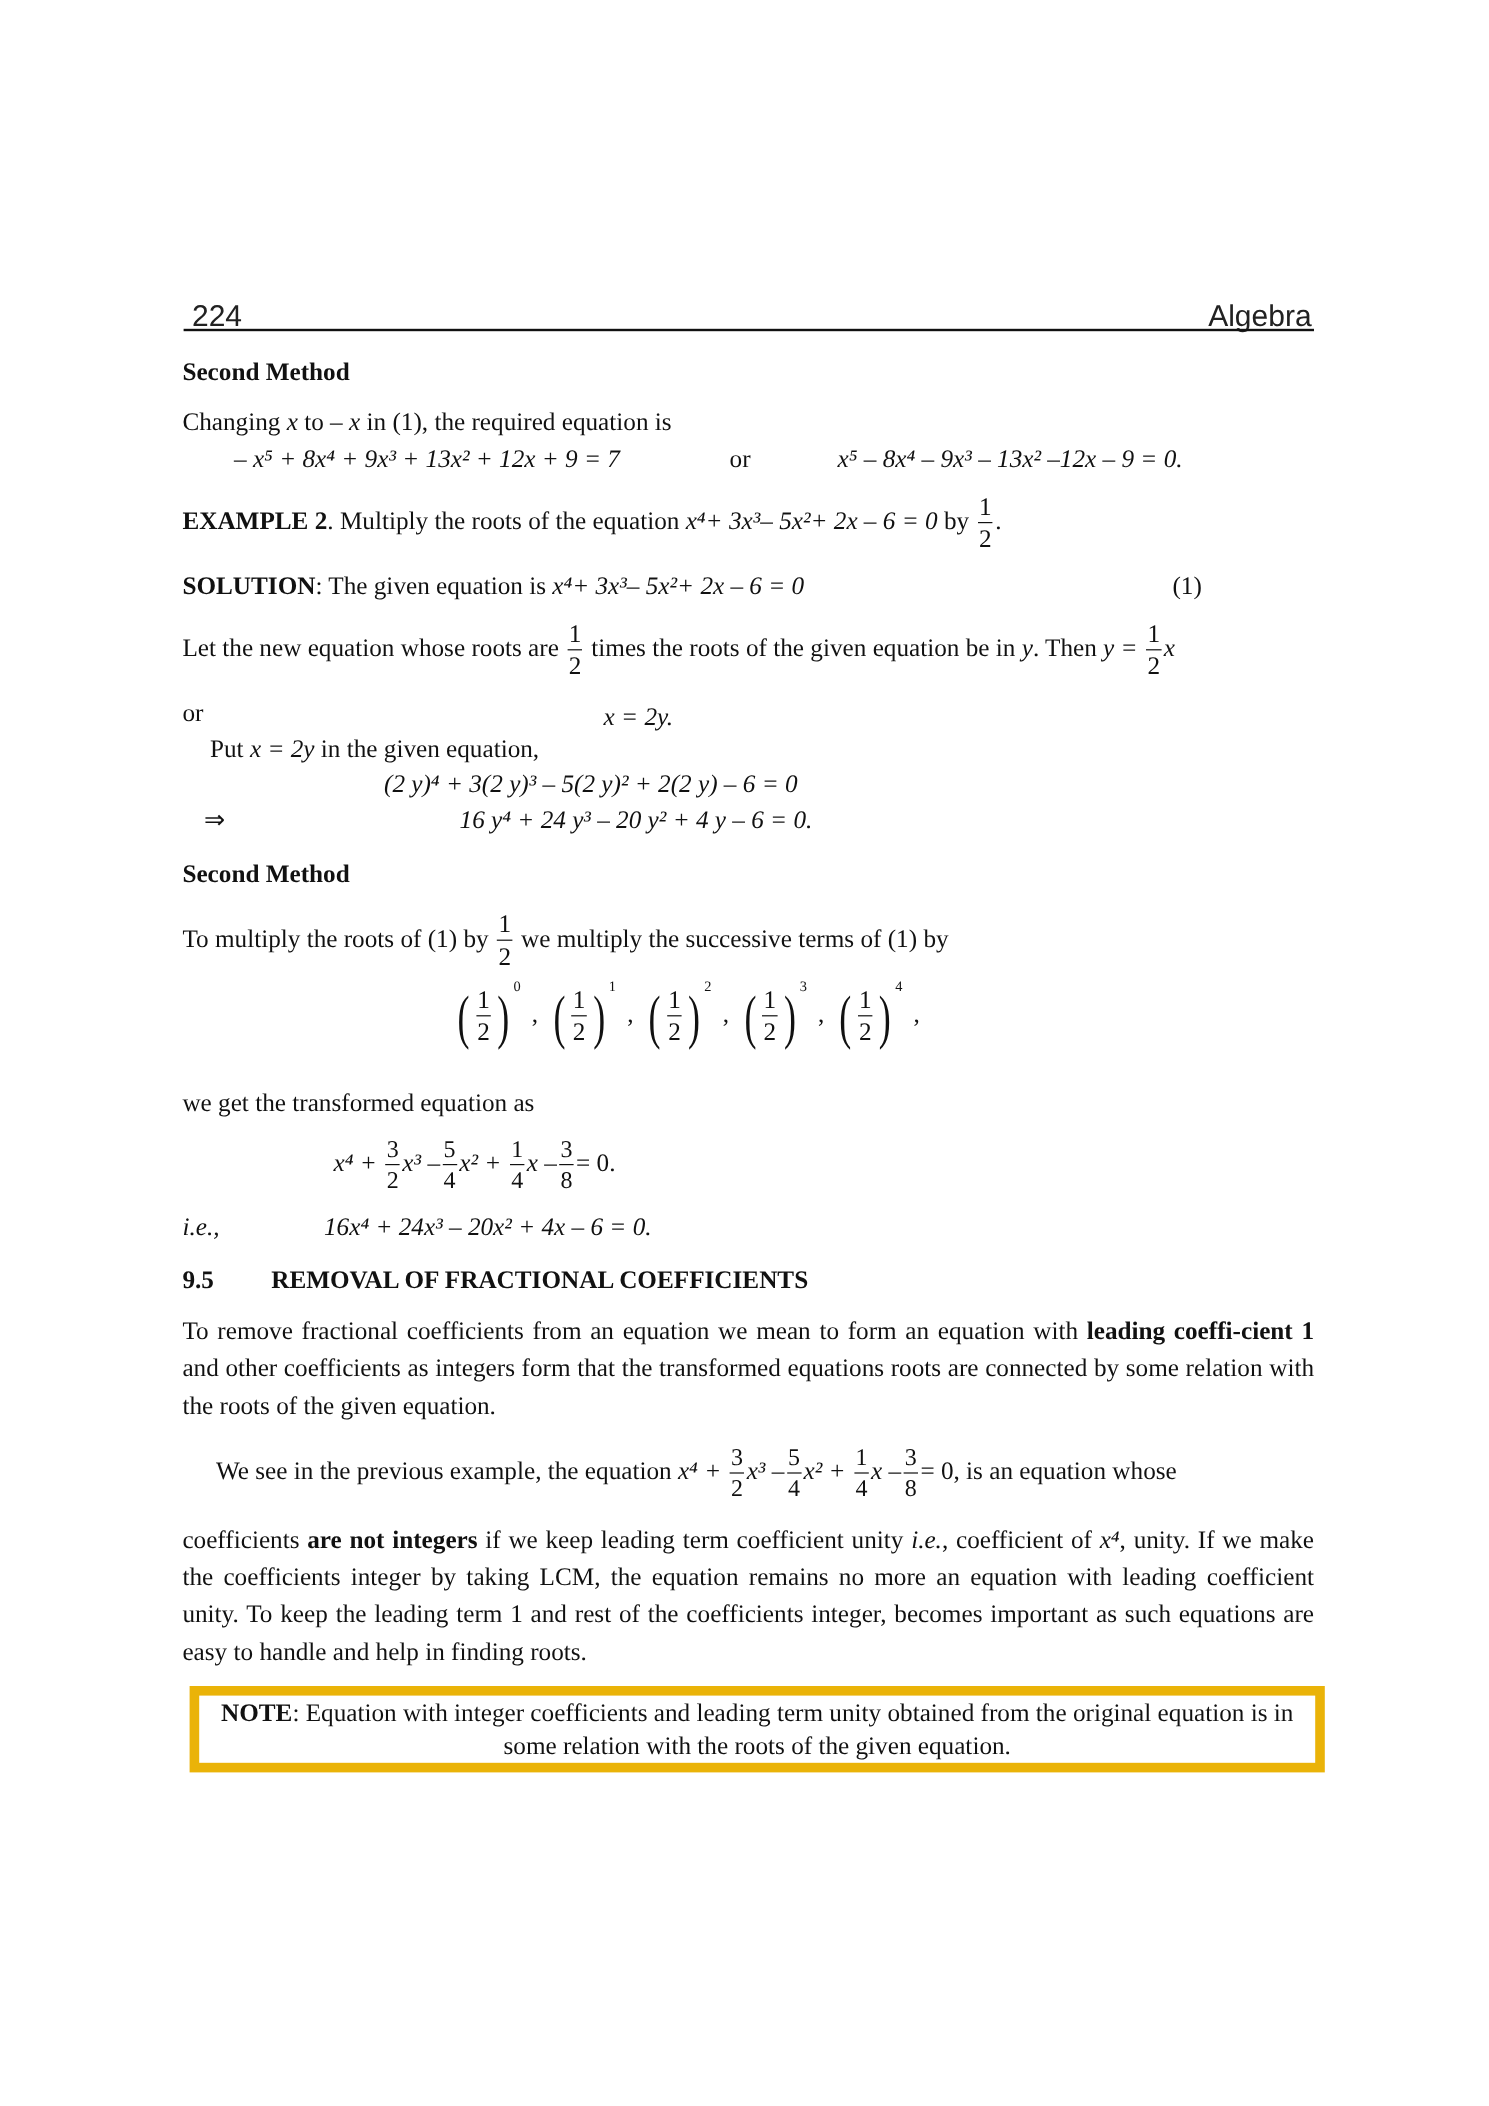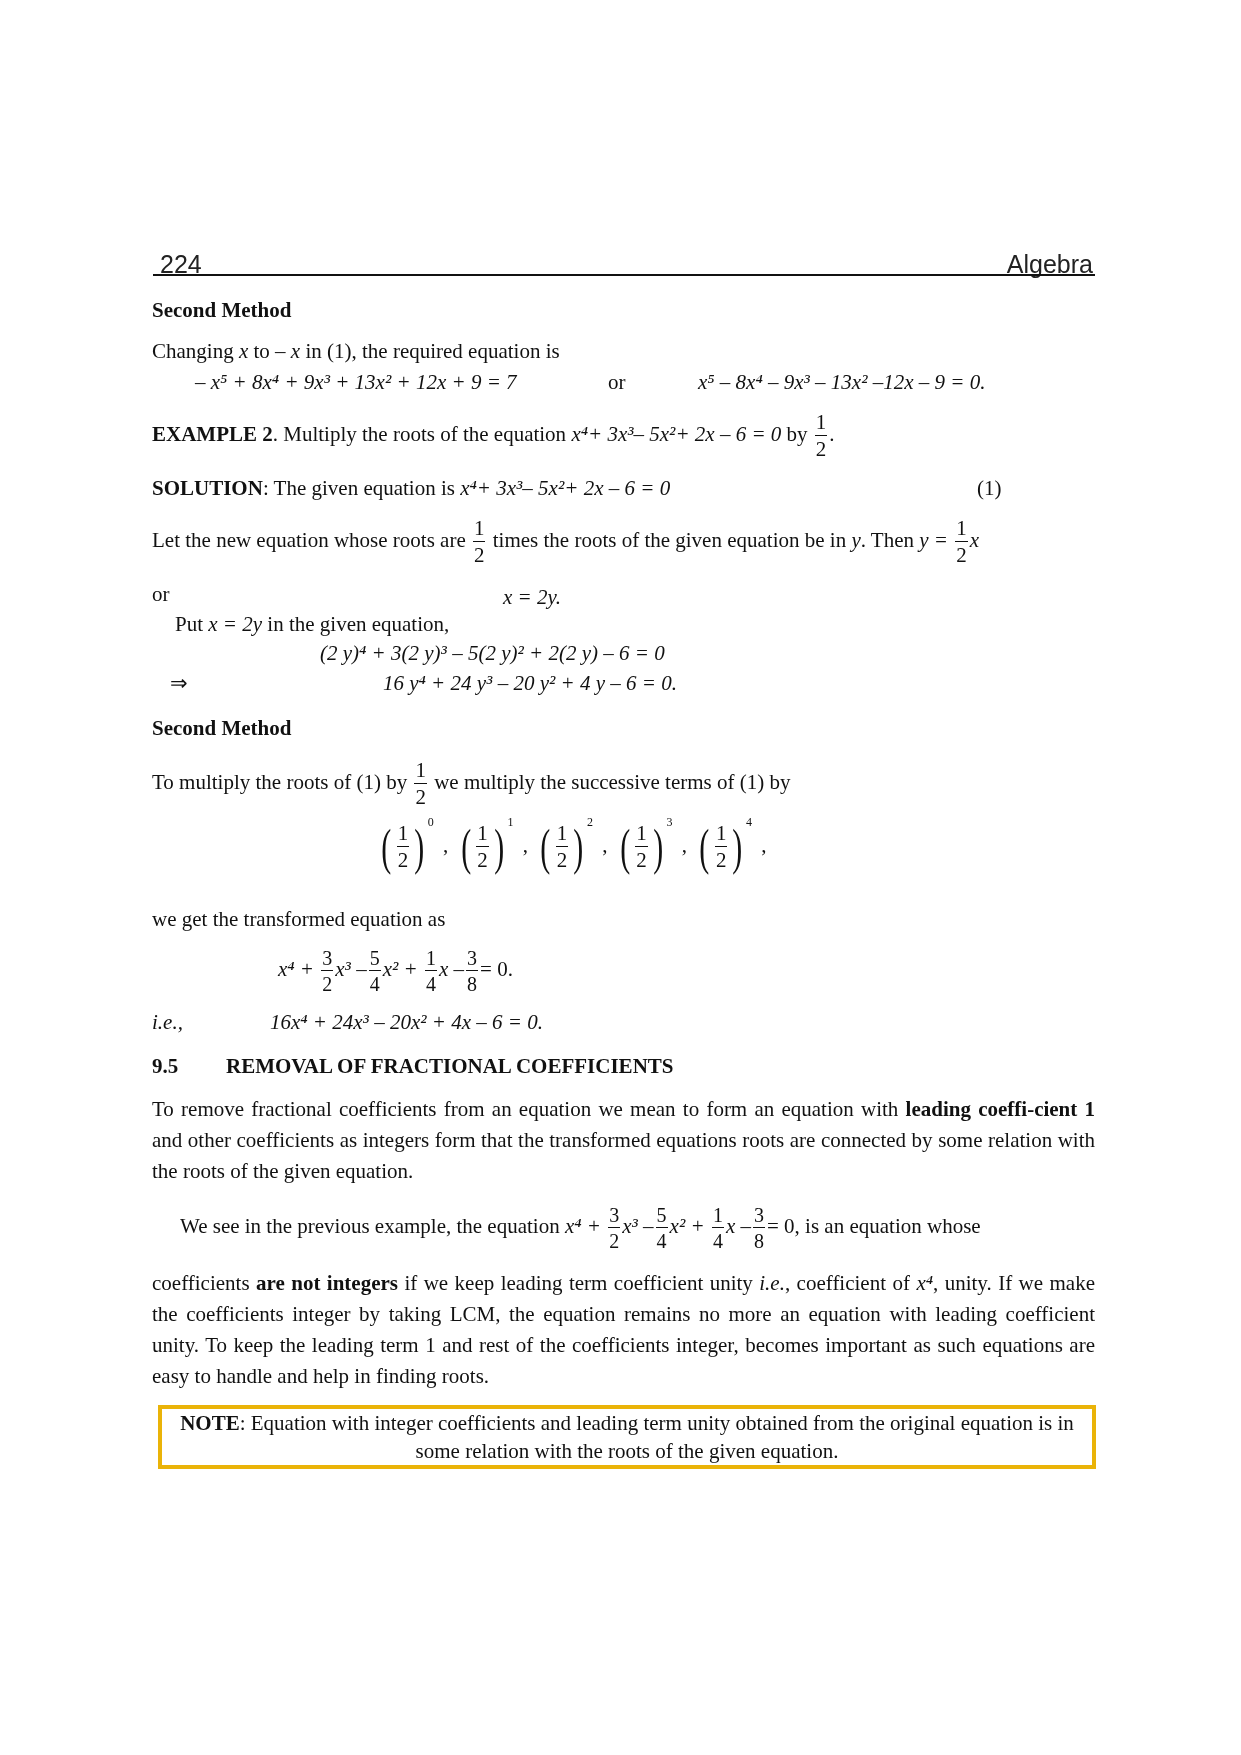--- a/index.html
+++ b/index.html
@@ -12,21 +12,21 @@
   i, .i { font-style:italic; }
   sup { font-size:12px; vertical-align:9px; line-height:0; }
   .frac { display:inline-block; vertical-align:middle; text-align:center; line-height:1; margin:0 2px; }
   .frac .n { display:block; padding:0 1px 2px; border-bottom:1px solid #111; }
   .frac .d { display:block; padding-top:3px; }
   .frac.sm { font-size:20px; }
   .paren { display:inline-block; vertical-align:middle; }
   .paren .pl, .paren .pr { font-size:50px; font-weight:100; vertical-align:middle; transform:scaleX(0.6); display:inline-block; line-height:1; }
   .paren sup { vertical-align:26px; font-size:12px; }
   .para { position:absolute; left:152px; width:943px; line-height:31px; text-align:justify; }
-  .note { position:absolute; left:158px; top:1405px; width:930px; height:56px; border:4px solid #eab308;
+  .note { position:absolute; left:158px; top:1405px; width:930px; height:56px; border:8px solid #eab308;
           text-align:center; line-height:28px; font-size:21px; }
 </style>
 </head>
 <body>
 
 <div class="abs hdr" style="left:160px; top:250px;">224</div>
 <div class="abs hdr" style="right:148px; top:250px;">Algebra</div>
 <div class="rule"></div>
 
 <div class="abs b" style="left:152px; top:298px;">Second Method</div>

